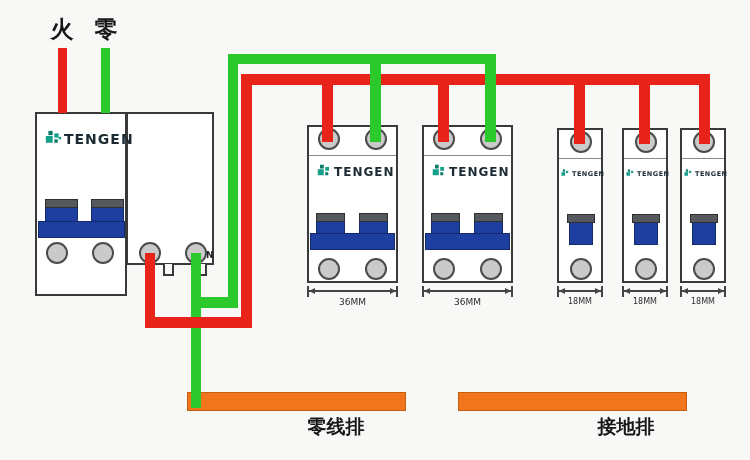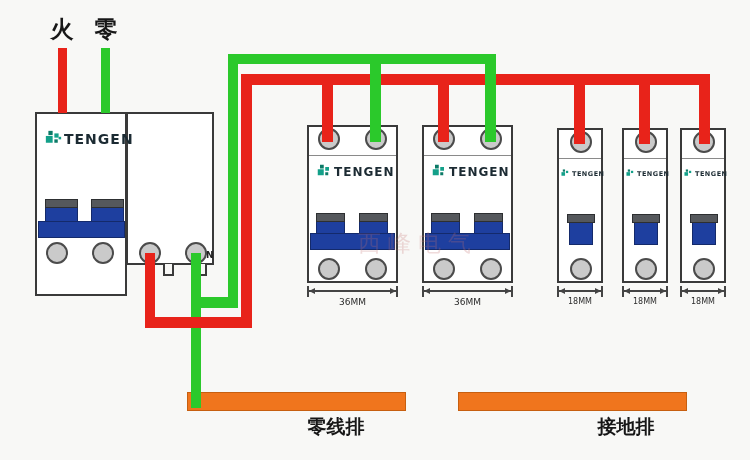--- a/index.html
+++ b/index.html
@@ -230,15 +230,14 @@
       <div class="ar l"></div>
       <div class="ar r"></div>
   </div>
   <div class="dim-label" style="left:680px; top:297px; width:46px; font-size:8px;">18MM</div>
 
   <div class="busbar" style="left:187px; top:392px; width:219px;"></div>
   <div class="busbar" style="left:458px; top:392px; width:229px;"></div>
   <div class="cn bus" style="left:571px; top:414px;">接地排</div>
   <div class="cn bus" style="left:281px; top:414px;">零线排</div>
 
-  <div class="watermark">西峰电气</div>
 
 </div>
 
 </body></html>

